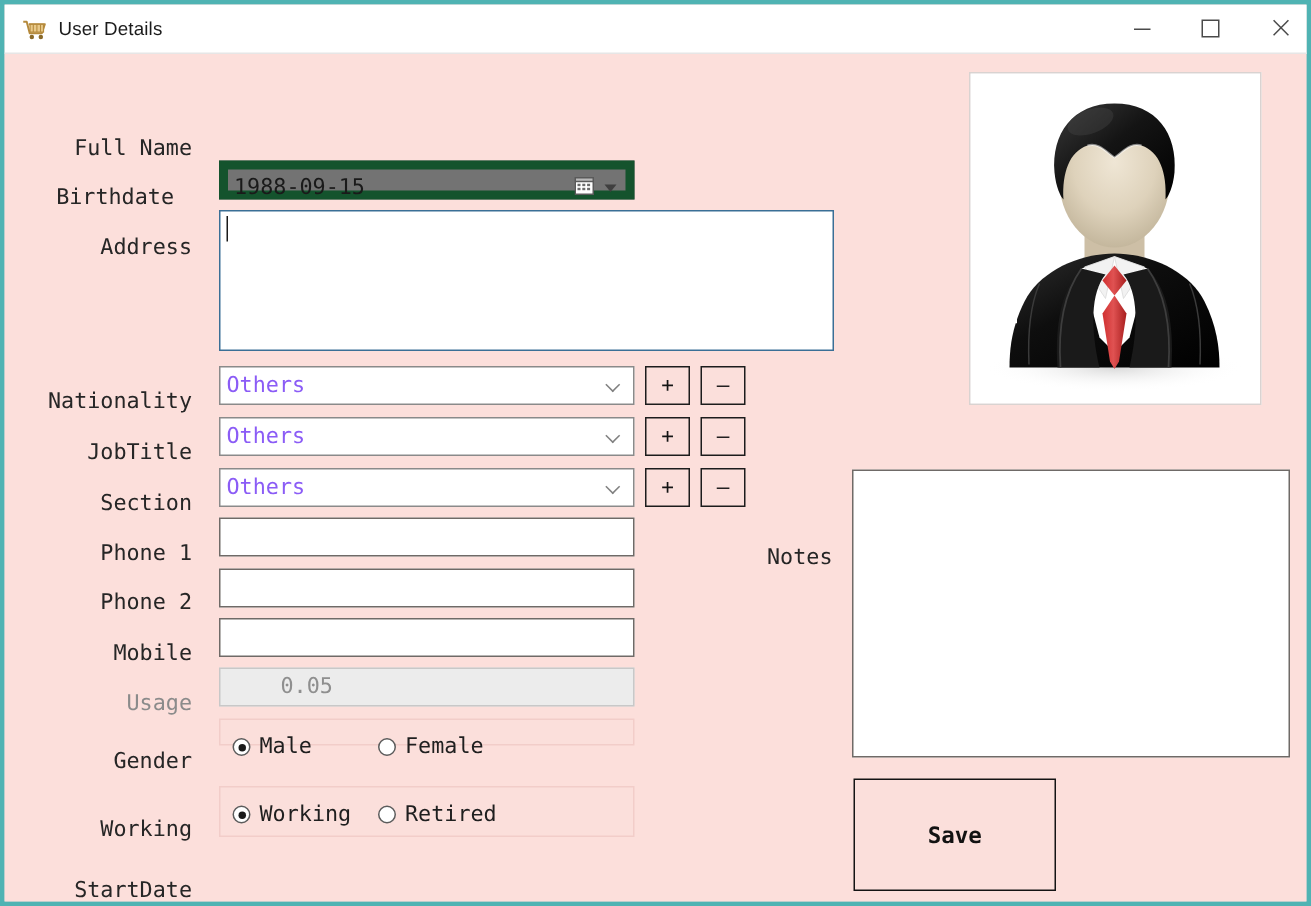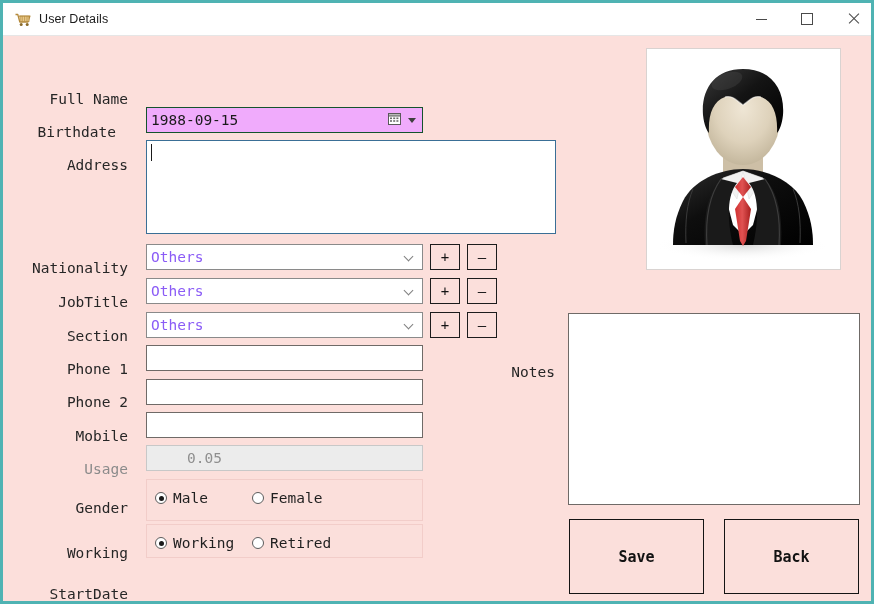--- a/index.html
+++ b/index.html
@@ -132,22 +132,22 @@
     display: inline-block;
     width: 1px;
     height: 17px;
     background: #1a1a1a;
     vertical-align: -3px;
   }
   
   .datebox {
     position: absolute;
     box-sizing: border-box;
-    background: #f0abfc;
-    border: 1px solid #14532d;
+    background: #737373;
+    border: 6px solid #14532d;
   }
   .datebox .dval {
     position: absolute;
     left: 4px; top: 0;
     line-height: 24px;
     font-family: "DejaVu Sans Mono", monospace;
     font-size: 14.5px;
     color: #1a1a1a;
   }
   .cal-icon {
@@ -353,21 +353,21 @@
     <span class="lbl" style="left:20px; top:346px; width:105px;">Phone 2</span>
     <div class="tbox" style="left:143px; top:343px; width:277px; height:26px;"></div>
 
     <span class="lbl" style="left:20px; top:380px; width:105px;">Mobile</span>
     <div class="tbox" style="left:143px; top:376px; width:277px; height:26px;"></div>
 
     <span class="lbl lbl-dim" style="left:20px; top:413px; width:105px;">Usage</span>
     <div class="tbox tbox-disabled" style="left:143px; top:409px; width:277px; height:26px;">0.05</div>
 
     <span class="lbl" style="left:20px; top:452px; width:105px;">Gender</span>
-    <div class="radiorow" style="left:143px; top:443px; width:277px; height:42px;">
+    <div class="radiorow" style="left:143px; top:443px; width:277px; height:18px;">
       <div class="radio-opt" style="left:8px; top:10px;">
         <span class="rdot on"></span>
         <span>Male</span>
       </div>
       <div class="radio-opt" style="left:105px; top:10px;">
         <span class="rdot"></span>
         <span>Female</span>
       </div>
     </div>
 
@@ -454,16 +454,15 @@
         <path d="M78 48 C 86 46, 90 52, 96 56 C 102 52, 106 46, 114 48" fill="none" stroke="#ffffff" stroke-opacity="0.5" stroke-width="1.4"></path>
         <ellipse cx="80" cy="32" rx="16" ry="8" fill="#4a4a4a" opacity="0.35" transform="rotate(-20 80 32)"></ellipse>
       </svg>
     </div>
 
 
     <span class="lbl" style="left:472px; top:316px; width:80px;">Notes</span>
     <div class="tarea" style="left:565px; top:277px; width:292px; height:192px;"></div>
 
     <div class="btn btn-bold" style="left:566px; top:483px; width:135px; height:75px;">Save</div>
-    <div class="btn btn-bold" style="left:721px; top:483px; width:135px; height:75px;">Back</div>
 
   </div>
 </div>
 
 </body></html>

